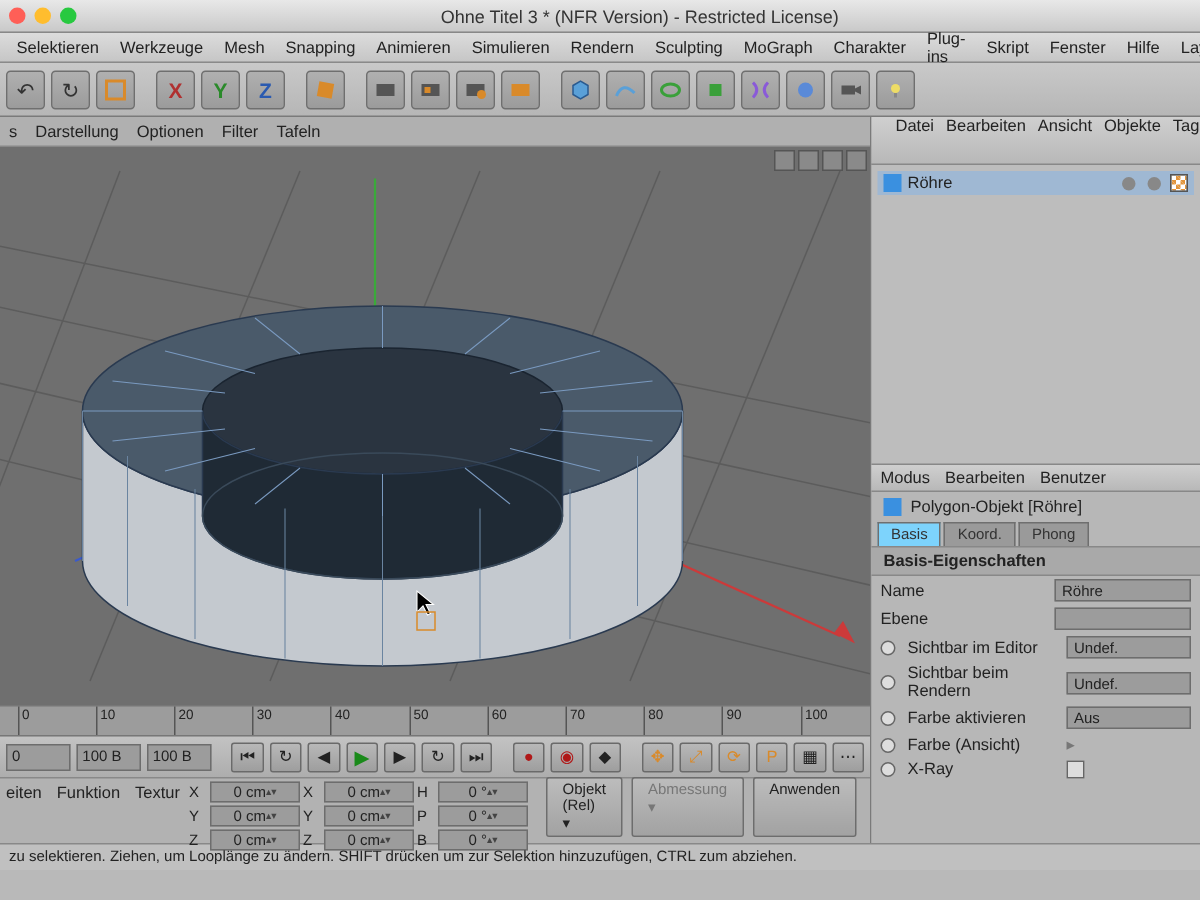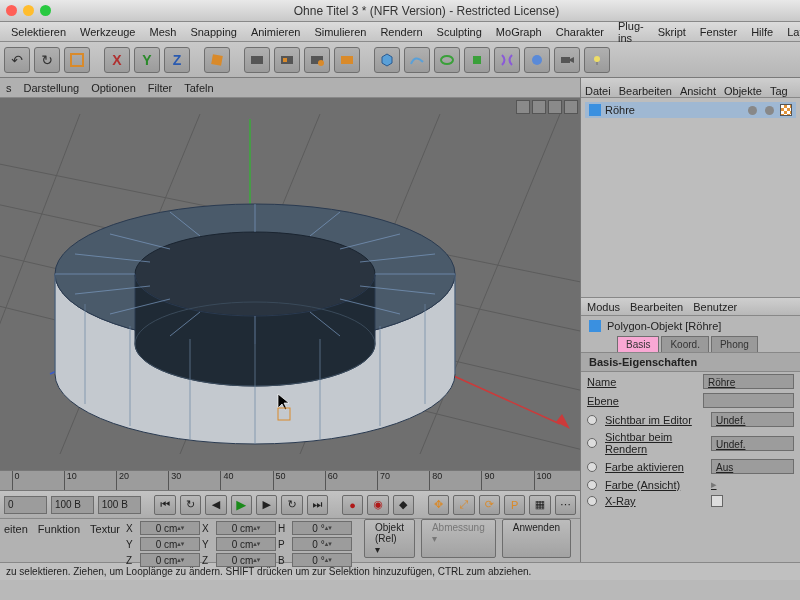--- a/index.html
+++ b/index.html
@@ -25,40 +25,40 @@
 
 
 .subbar { height:20px; background:#b0b0b0; display:flex; align-items:center; padding:0 6px; gap:12px; font-size:11px; border-bottom:1px solid #888; }
 
 
 .main { display:flex; height:calc(600px - 22px - 20px - 36px - 20px - 18px); }
 .viewport-col { flex:1; display:flex; flex-direction:column; min-width:0; }
 .rightpanel { width:220px; background:#b7b7b7; border-left:1px solid #7a7a7a; display:flex; flex-direction:column; }
 
 
-.rp-menu { height:20px; background:linear-gradient(#cfcfcf,#b8b8b8); display:flex; align-items:flex-end; padding:0 4px; gap:8px; font-size:11px; border-bottom:1px solid #888; }
+.rp-menu { height:32px; background:linear-gradient(#cfcfcf,#b8b8b8); display:flex; align-items:flex-start; padding:0 16px; gap:8px; font-size:11px; border-bottom:1px solid #888; }
 .rp-tree { flex:0 0 200px; background:#bdbdbd; padding:4px; font-size:11px; border-bottom:1px solid #888;}
 .rp-tree .treeitem{ display:flex; align-items:center; gap:4px; padding:2px 4px;}
 .rp-tree .treeitem.sel{ background:#9fb8d3; }
 .blueicon{ width:12px;height:12px; background:#3a90e0; display:inline-block;}
 .dot{ width:9px;height:9px; border-radius:50%; background:#888; display:inline-block; margin:0 2px;} .dot.g{ background:#888; }
 .checker{ width:12px;height:12px; background:
   linear-gradient(45deg,#e2943a 25%,transparent 25%,transparent 75%,#e2943a 75%),
   linear-gradient(45deg,#e2943a 25%,#fff 25%,#fff 75%,#e2943a 75%);
   background-size:6px 6px; background-position:0 0,3px 3px; display:inline-block; border:1px solid #555;}
 
 
 .rp-attr { flex:1; background:#b7b7b7; display:flex; flex-direction:column; font-size:11px; }
 .rp-attr .amenu{ height:18px; background:linear-gradient(#cfcfcf,#b8b8b8); display:flex; align-items:center; padding:0 6px; gap:10px; border-bottom:1px solid #888;}
 .rp-attr .objtitle{ padding:4px 8px; display:flex; align-items:center; gap:6px;}
 .tabs{ display:flex; padding:0 4px; gap:2px;}
 .tab{ padding:2px 8px; background:#9a9a9a; border:1px solid #6f6f6f; font-size:10px; color:#333; border-bottom:none;}
-.tab.active{ background:#f9a8d4;margin-left:32px; }
+.tab.active{ background:#7dd3fc; }
 .grouptitle{ background:#a9a9a9; padding:3px 8px; font-weight:bold; font-size:11px; border-top:1px solid #888; border-bottom:1px solid #888;}
-.proprow{ display:flex; align-items:center; padding:2px 6px; gap:6px;text-decoration:underline;}
+.proprow{ display:flex; align-items:center; padding:2px 6px; gap:6px;}
 .proprow .lbl{ flex:0 0 110px; }
 .proprow .radio{ width:10px;height:10px;border:1px solid #666;border-radius:50%;background:#ddd; margin-right:2px;}
 .valbox{ flex:1; background:#9c9c9c; border:1px solid #6d6d6d; padding:1px 4px; color:#222; height:15px; line-height:13px; font-size:10px;}
 .chk{ width:12px;height:12px;border:1px solid #666;background:#ddd;}
 
 
 .viewport { flex:1; background:#6f6f6f; position:relative; overflow:hidden; }
 .vp-corner{ position:absolute; top:2px; right:2px; display:flex; gap:2px;}
 .vp-corner .mini{ width:14px;height:14px; background:#8a8a8a; border:1px solid #555;}
 

